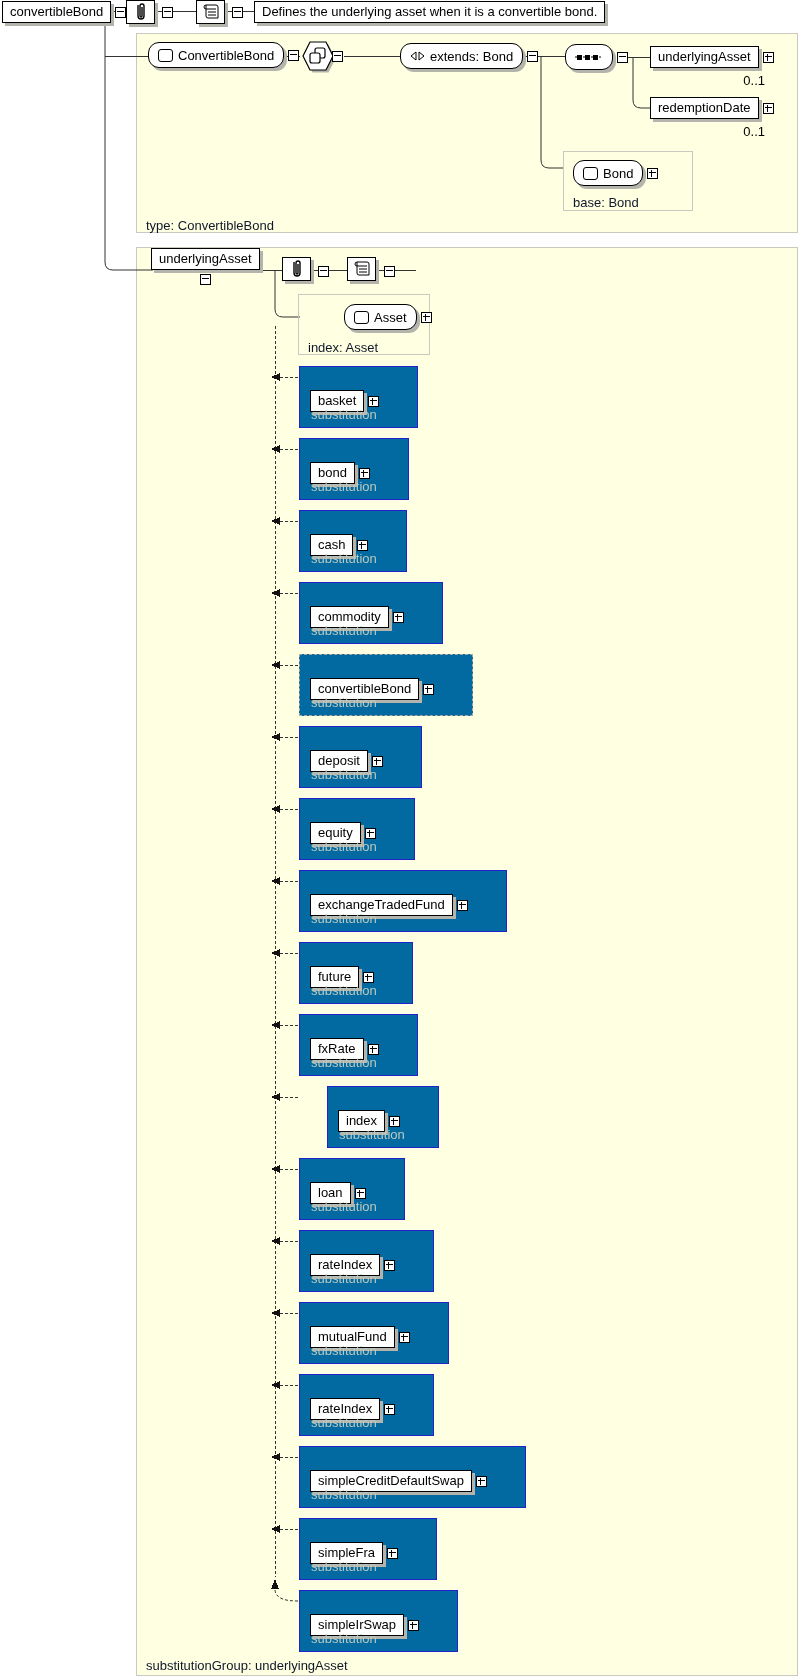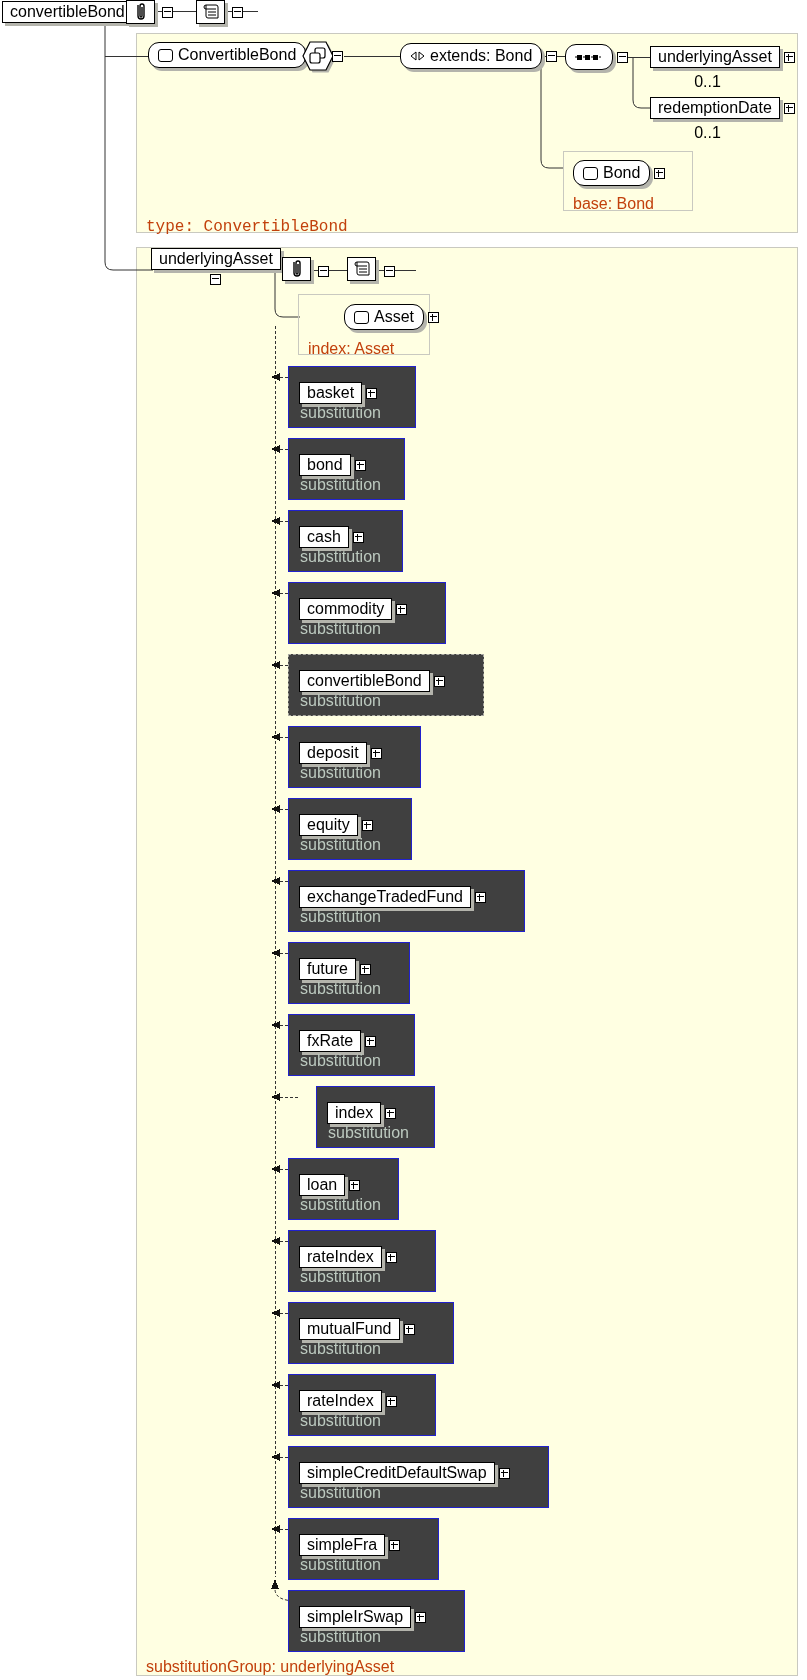--- a/index.html
+++ b/index.html
@@ -1,40 +1,40 @@
 <!DOCTYPE html>
 <html><head>
 <meta charset="utf-8">
 <style>
   html,body{margin:0;padding:0;background:#fff;}
   .page{position:relative;width:807px;height:1680px;overflow:hidden;
-        font-family:"Liberation Sans","DejaVu Sans",sans-serif;font-size:16px;color:#000;}
+        font-family:"Liberation Sans","DejaVu Sans",sans-serif;font-size:13px;color:#000;}
   .grp{position:absolute;background:#ffffe2;border:1px solid #c9c9c0;z-index:0;box-sizing:border-box;}
   .subbox{position:absolute;border:1px solid #c9c9c0;z-index:1;box-sizing:border-box;}
   .wires{position:absolute;left:0;top:0;z-index:1;}
   .wires path{fill:none;stroke:#333;stroke-width:1;}
   .wires path.dash{stroke-dasharray:3 2;}
   .wires polygon{fill:#111;stroke:none;}
   .w{position:absolute;display:flex;align-items:center;gap:4px;z-index:2;}
   .node{display:inline-flex;align-items:center;background:#fff;border:1px solid #000;
         box-shadow:3px 3px 0 #b4b4ac;padding:3px 7px;white-space:nowrap;line-height:14px;}
   .oct{display:inline-flex;align-items:center;gap:5px;background:#fff;border:1px solid #000;
        border-radius:11px;box-shadow:3px 3px 0 #b4b4ac;padding:3px 9px;white-space:nowrap;
        height:26px;box-sizing:border-box;}
   .sq{width:13px;height:11px;border:1.5px solid #000;border-radius:3px;background:#fff;flex:none;}
   .exp{position:relative;width:9px;height:9px;background:#fff;border:1px solid #000;flex:none;cursor:pointer;}
   .exp::before{content:"";position:absolute;left:1px;right:1px;top:3px;height:1px;background:#000;}
   .exp.plus::after{content:"";position:absolute;top:1px;bottom:1px;left:3px;width:1px;background:#000;}
   .expabs{position:absolute;z-index:3;}
   .ibox{position:absolute;width:29px;height:24px;background:#fff;border:1px solid #000;
         box-shadow:3px 3px 0 #b4b4ac;display:flex;align-items:center;justify-content:center;z-index:2;box-sizing:border-box;}
-  .cap{position:absolute;color:#c2410c;z-index:2;white-space:nowrap;}
-  .card{position:absolute;width:115px;text-align:center;z-index:2;}
-  .sub{position:absolute;left:288px;height:62px;background:#404040;border:1px solid #2121cd;
-       box-sizing:border-box;z-index:2;width:max-content;padding:4px 38px 0 0;}
+  .cap{position:absolute;color:#0f172a;z-index:2;white-space:nowrap;}
+  .card{position:absolute;width:115px;text-align:right;z-index:2;}
+  .sub{position:absolute;left:299px;height:62px;background:#0369a1;border:1px solid #2121cd;
+       box-sizing:border-box;z-index:2;width:max-content;padding:12px 38px 0 0;}
   .sub.self{border:1px dashed #a9a9a2;}
   .sub .row{display:flex;align-items:center;gap:4px;margin:11px 0 0 10px;}
   .sub .scap{position:absolute;left:11px;bottom:5px;color:#bfcdc2;color:#bcc9bf;}
   svg.glyph{display:block;}
 </style>
 </head>
 <body>
 
 <div class="page">
 
@@ -115,20 +115,21 @@
 
   <div class="ibox" style="left:196px;top:0px;">
     <svg class="glyph" width="18" height="18" viewBox="0 0 18 18">
       <path d="M4 2 h10 a2 2 0 0 1 2 2 v11 h-10 a2 2 0 0 1 -2 -2 Z" fill="#fff" stroke="#000" stroke-width="1"></path>
       <path d="M4 2 a2 2 0 0 0 0 4 h2" fill="none" stroke="#000" stroke-width="1"></path>
       <path d="M6 6 h8 M6 9 h8 M6 12 h8" stroke="#000" stroke-width="1"></path>
     </svg>
   </div>
   <span class="exp expabs" style="left:232px;top:7px;"></span>
 
+  <div class="node" style="position:absolute;left:254px;top:1px;z-index:2;">Defines the underlying asset when it is a convertible bond.</div>
 
   <div class="w" style="left:148px;top:42px;">
     <div class="oct">
       <span class="sq"></span>
       <span>ConvertibleBond</span>
     </div>
     <span class="exp"></span>
   </div>
 
   <div class="w" style="left:300px;top:38px;">
@@ -179,21 +180,21 @@
   <div class="subbox" style="left:563px;top:151px;width:130px;height:60px;"></div>
   <div class="w" style="left:573px;top:160px;">
     <div class="oct">
       <span class="sq"></span>
       <span>Bond</span>
     </div>
     <span class="exp plus"></span>
   </div>
   <div class="cap" style="left:573px;top:195px;">base: Bond</div>
 
-  <div class="cap" style="left:146px;top:218px;font-family:Liberation Mono, monospace;">type: ConvertibleBond</div>
+  <div class="cap" style="left:146px;top:218px;">type: ConvertibleBond</div>
 
   <div class="w" style="left:151px;top:248px;flex-direction:column;">
     <div class="node">underlyingAsset</div>
     <span class="exp"></span>
   </div>
 
   <div class="ibox" style="left:282px;top:257px;">
     <svg class="glyph" width="14" height="20" viewBox="0 0 14 20">
       <path d="M4 3 v11 a3 3 0 0 0 6 0 V4 a2 2 0 0 0 -4 0 v10 a1 1 0 0 0 2 0 V5" fill="none" stroke="#000" stroke-width="1.4"></path>
     </svg>

